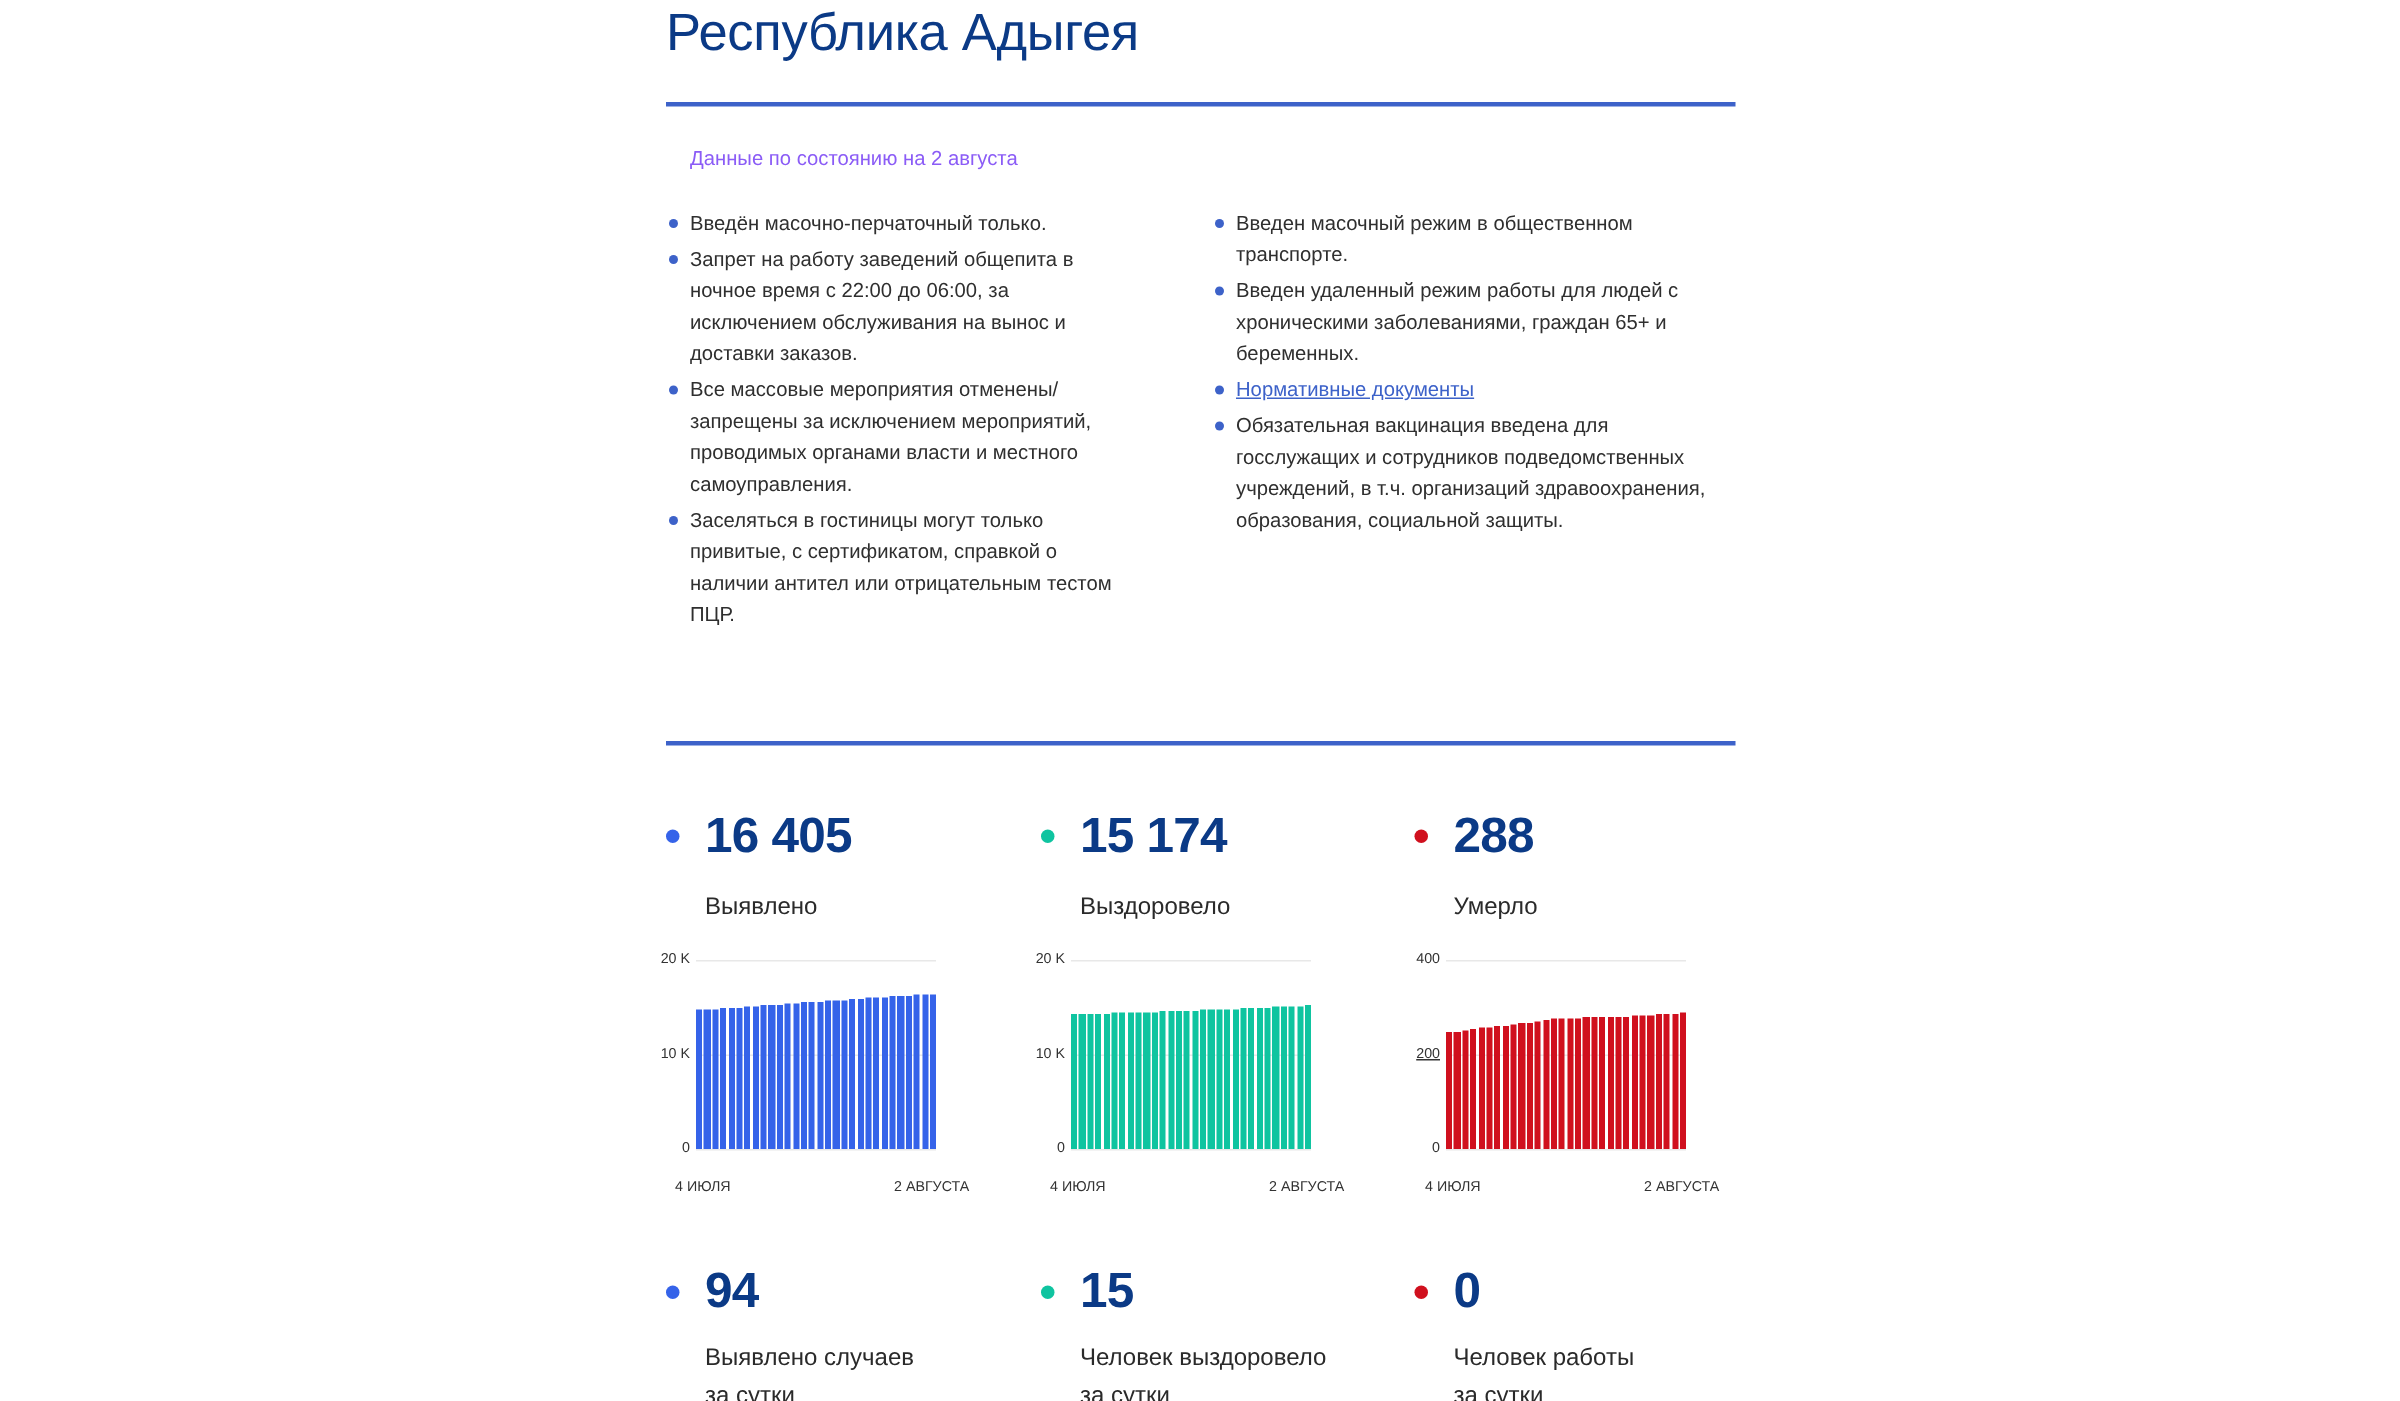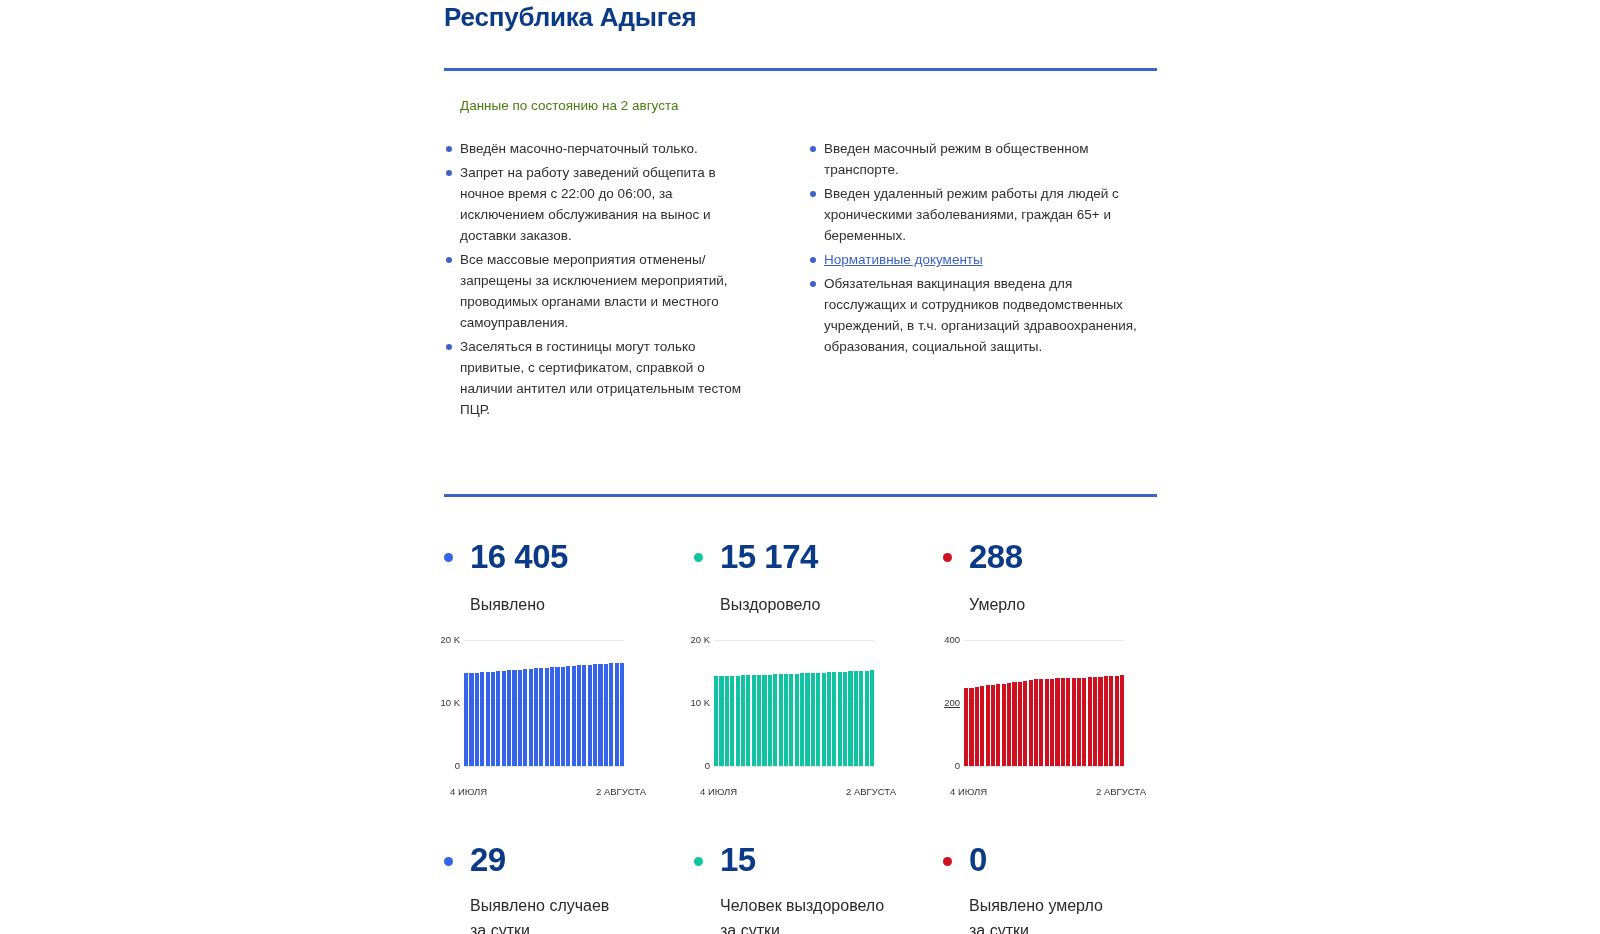--- a/index.html
+++ b/index.html
@@ -1,22 +1,22 @@
 <!DOCTYPE html>
 <html><head>
 <meta charset="utf-8">
 <style>
   html, body { margin:0; padding:0; background:#ffffff; }
   body { width:1600px; height:934px; overflow:hidden; position:relative; font-family:"Liberation Sans", sans-serif; color:#222; }
   .wrap { position:absolute; left:444px; top:0; width:713px; }
-  .title { position:absolute; left:0; top:2px; font-size:26px; font-weight:bold; color:#0b3a86; letter-spacing:-0.2px; white-space:nowrap; }
+  .title { position:absolute; left:0; top:2px; font-size:35px; font-weight:normal; color:#0b3a86; letter-spacing:-0.2px; white-space:nowrap; }
   .rule { position:absolute; left:0; width:713px; height:3px; background:#3d62c9; }
   .rule.r1 { top:68px; }
   .rule.r2 { top:494px; }
-  .asof { position:absolute; left:16px; top:98px; font-size:13.5px; color:#4d7c0f; }
+  .asof { position:absolute; left:16px; top:98px; font-size:13.5px; color:#8b5cf6; }
   .col { position:absolute; top:138px; width:310px; }
   .col.c1 { left:0; }
   .col.c2 { left:364px; width:330px; }
   ul.rules { list-style:none; margin:0; padding:0; }
   ul.rules li { position:relative; padding-left:16px; font-size:13.5px; line-height:21px; color:#2f2f2f; margin-bottom:3px; }
   ul.rules li .dot { position:absolute; left:2px; top:8px; width:6px; height:6px; border-radius:50%; background:#3d62c9; }
   ul.rules li a { color:#3d62c9; text-decoration:underline; }
   .stat { position:absolute; width:230px; }
   .stat .sdot { position:absolute; left:0; width:9px; height:9px; border-radius:50%; }
   .stat .num { position:absolute; left:26px; font-size:33px; font-weight:bold; color:#0b3a86; letter-spacing:-0.5px; white-space:nowrap; }
@@ -202,25 +202,25 @@
       <div class="bar" style="height: 90.09px; background: rgb(208, 16, 30);"></div>
       <div class="bar" style="height: 90.405px; background: rgb(208, 16, 30);"></div>
       <div class="bar" style="height: 90.72px; background: rgb(208, 16, 30);"></div>
     </div>
     <div class="xl" style="left: 14px;">4 ИЮЛЯ</div>
     <div class="xl" style="left: 160px;">2 АВГУСТА</div>
   </div>
 
 <div class="stat row2" style="left:444px;">
   <span class="sdot" style="background: rgb(53, 99, 233);"></span>
-  <span class="num">29</span>
+  <span class="num">94</span>
   <span class="lbl"><span>Выявлено случаев</span><br><span>за сутки</span></span>
 </div>
 <div class="stat row2" style="left:694px;">
   <span class="sdot" style="background: rgb(15, 196, 160);"></span>
   <span class="num">15</span>
   <span class="lbl"><span>Человек выздоровело</span><br><span>за сутки</span></span>
 </div>
 <div class="stat row2" style="left:943px;">
   <span class="sdot" style="background: rgb(208, 16, 30);"></span>
   <span class="num">0</span>
-  <span class="lbl"><span>Выявлено умерло</span><br><span>за сутки</span></span>
+  <span class="lbl"><span>Человек работы</span><br><span>за сутки</span></span>
 </div>
 
 </body></html>

